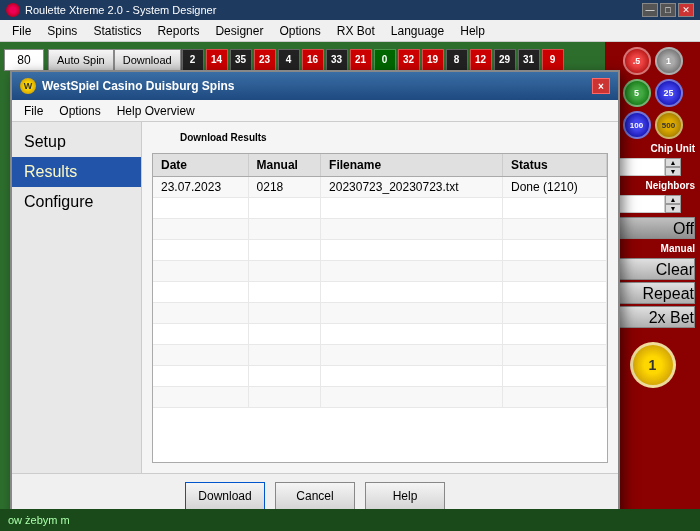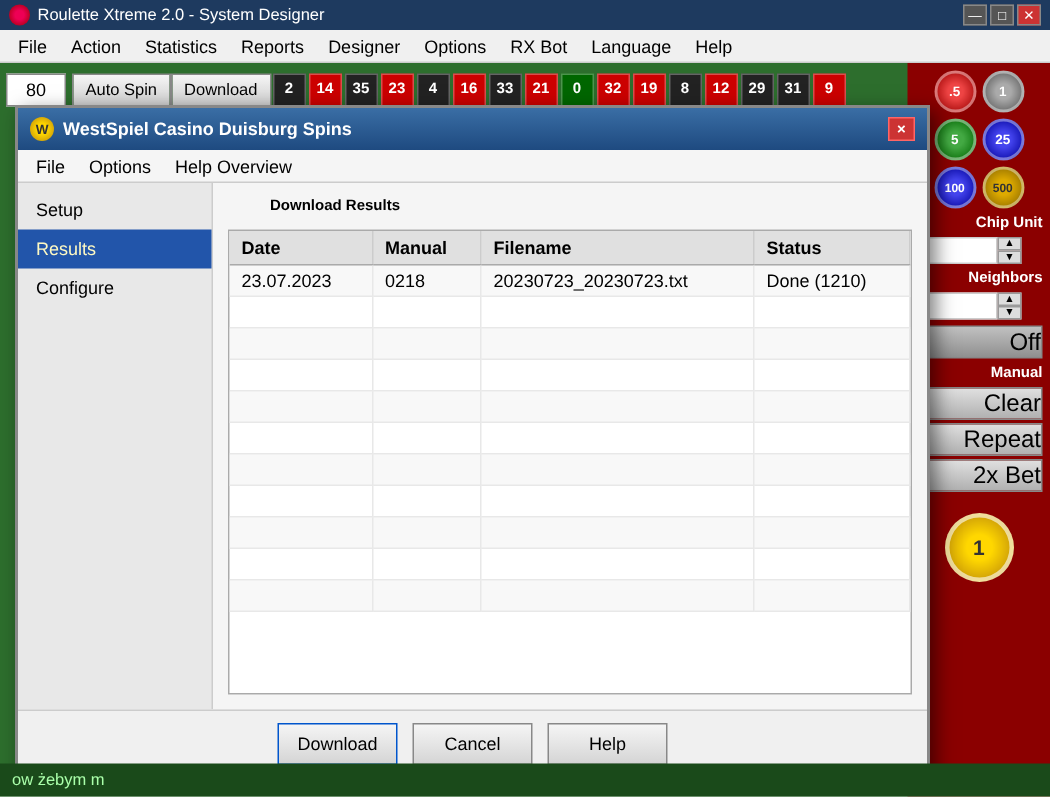--- a/index.html
+++ b/index.html
@@ -239,21 +239,21 @@
 
     
     .dialog-nav {
       width: 130px;
       background: #e8e8e8;
       border-right: 1px solid #ccc;
       padding: 5px 0;
     }
     .nav-item {
       padding: 6px 12px;
-      font-size: 12px;
+      font-size: 16px;
       cursor: pointer;
       color: #000;
     }
     .nav-item.active {
       background: #2255aa;
       color: #fef9c3;
     }
 
     
     .dialog-content {
@@ -365,21 +365,21 @@
   <span>Roulette Xtreme 2.0 - System Designer</span>
   <div class="title-bar-buttons">
     <div class="title-btn">—</div>
     <div class="title-btn">□</div>
     <div class="title-btn" style="background:#cc3333;">✕</div>
   </div>
 </div>
 
 <div class="menu-bar">
   <span class="menu-item">File</span>
-  <span class="menu-item">Action</span>
+  <span class="menu-item">Spins</span>
   <span class="menu-item">Statistics</span>
   <span class="menu-item">Reports</span>
   <span class="menu-item">Designer</span>
   <span class="menu-item">Options</span>
   <span class="menu-item">RX Bot</span>
   <span class="menu-item">Language</span>
   <span class="menu-item">Help</span>
 </div>
 
 <div class="number-strip">

